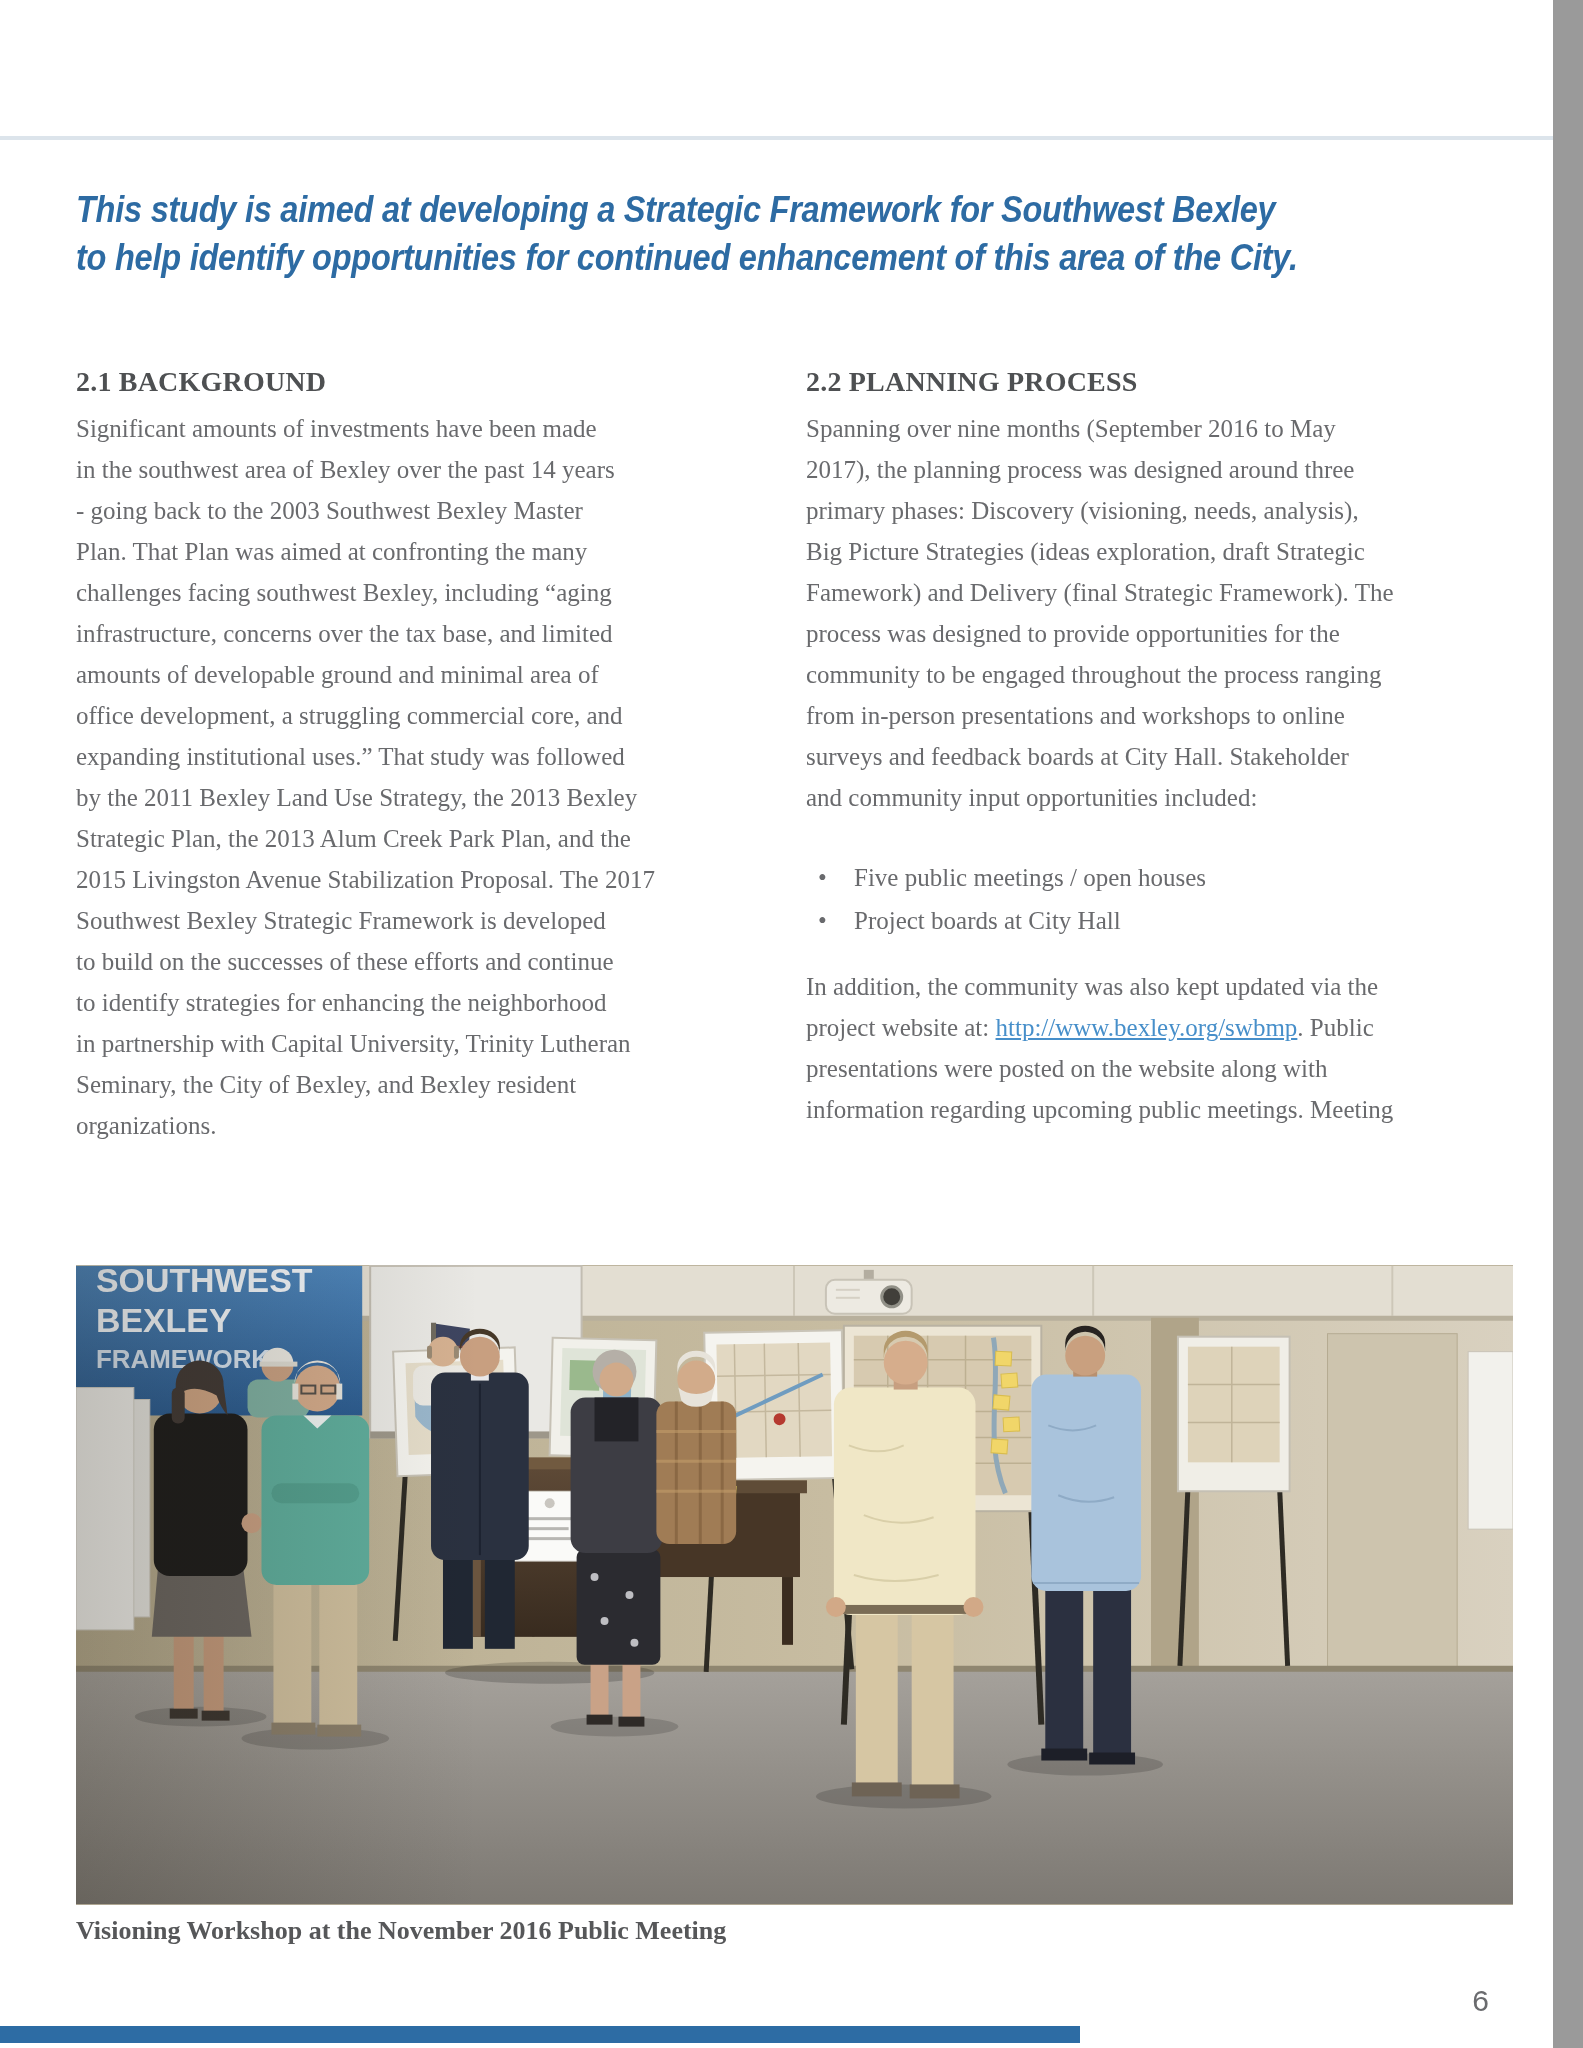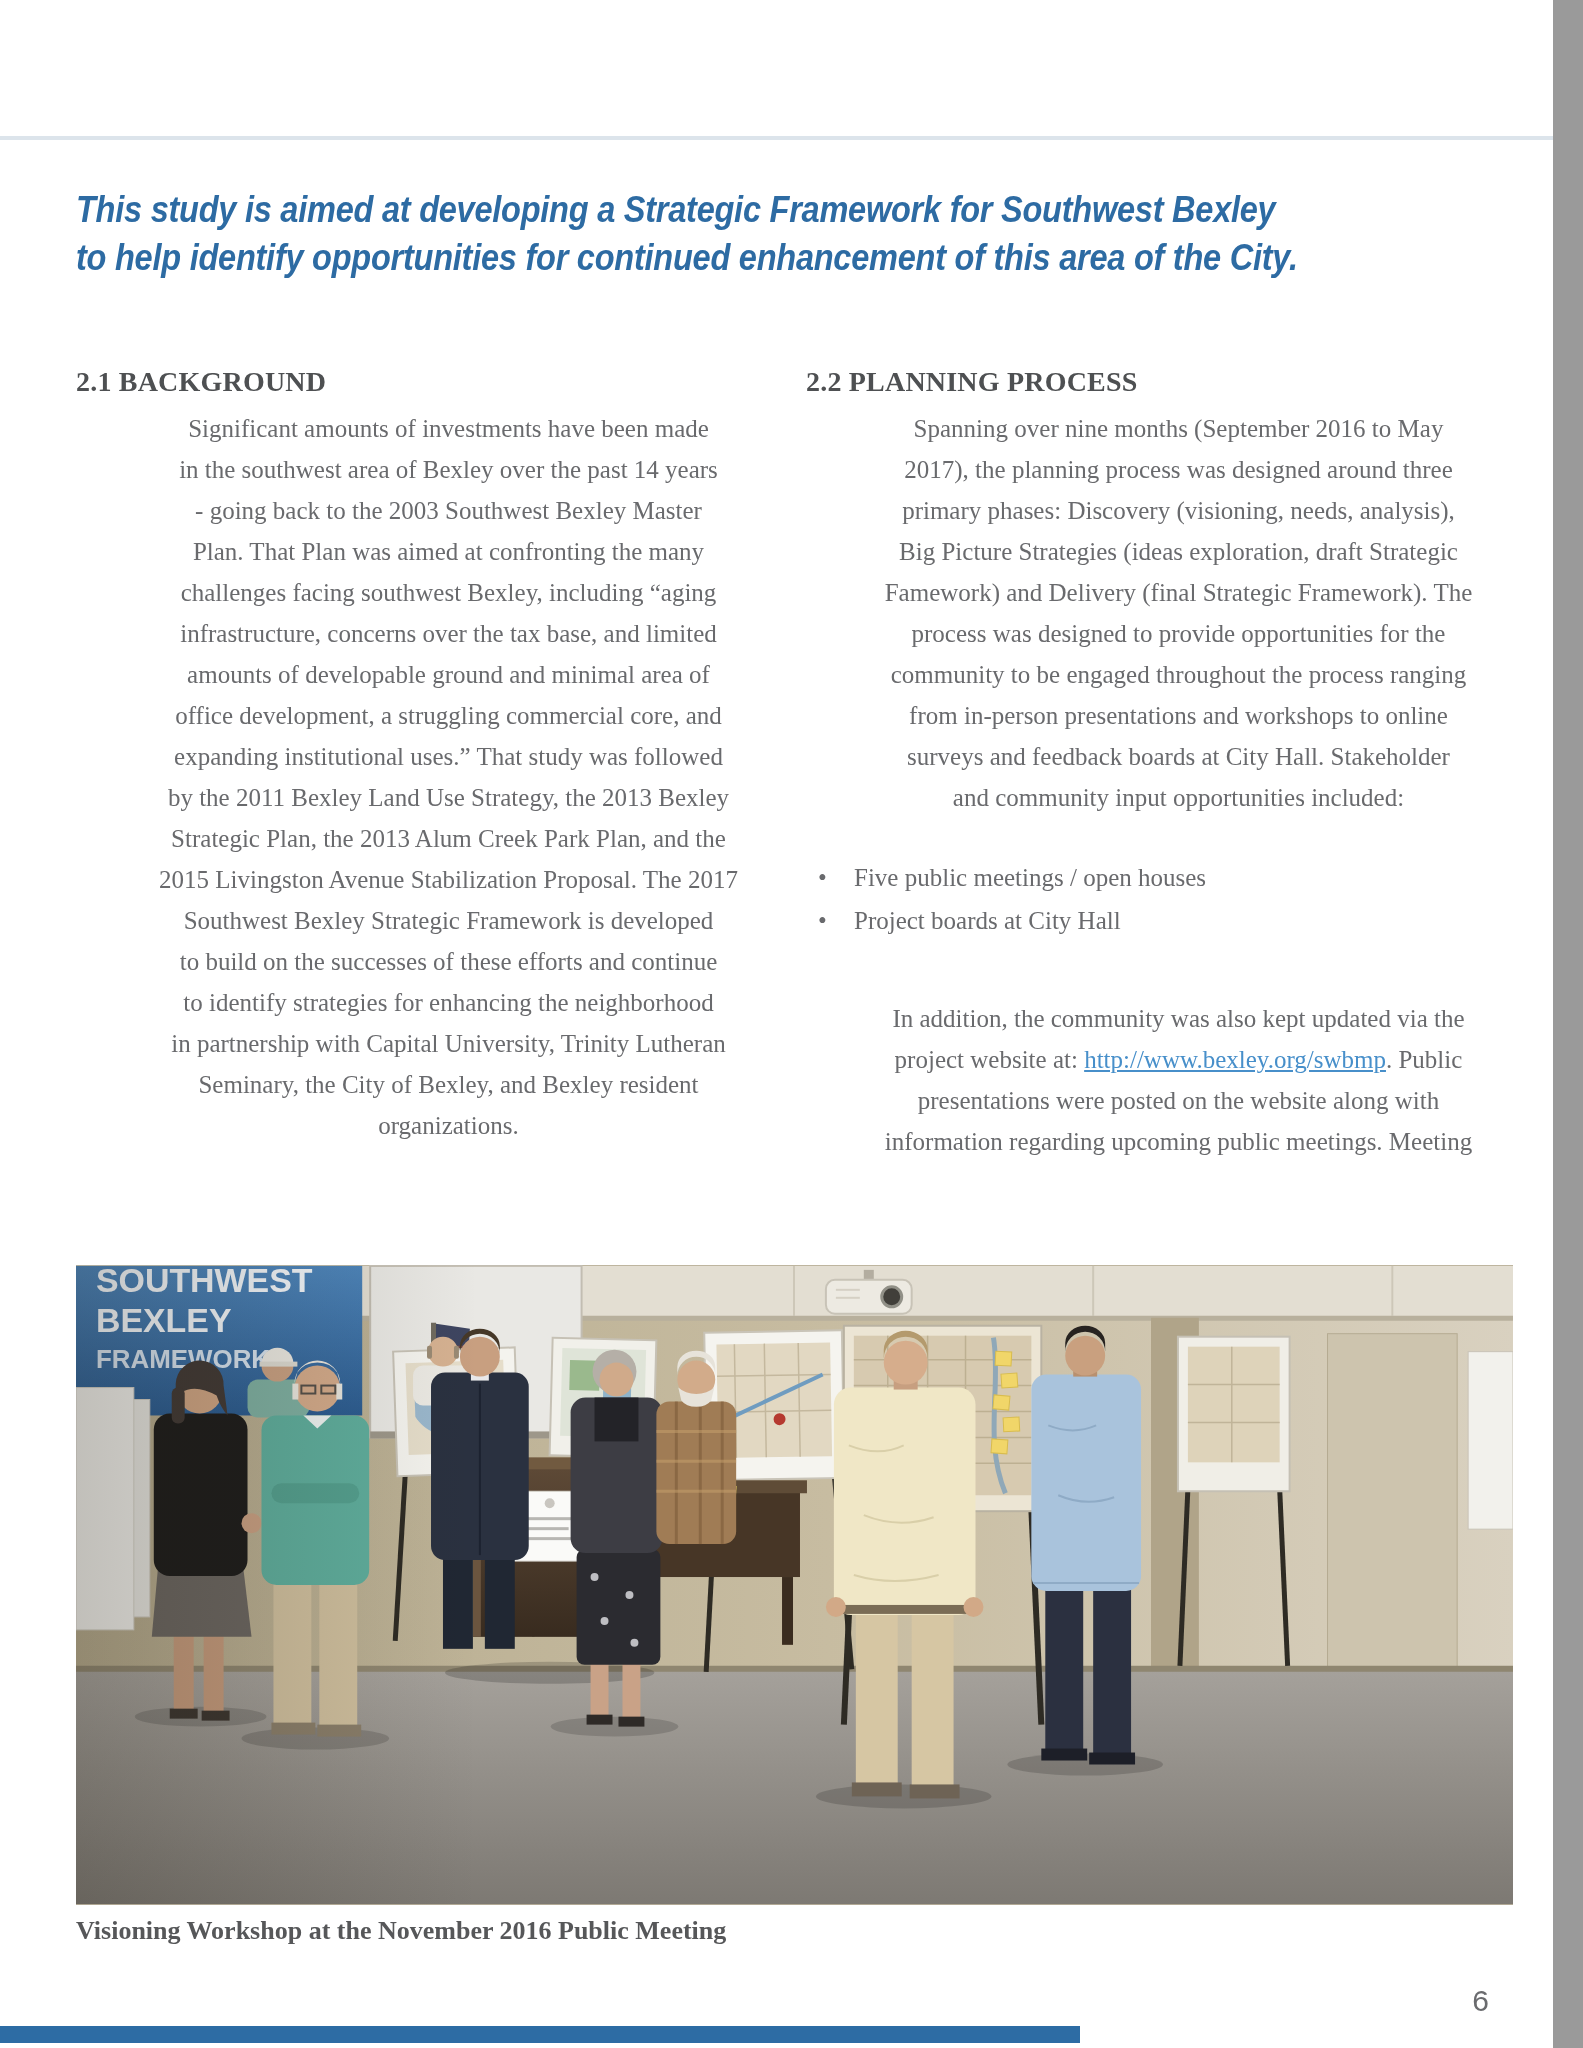--- a/index.html
+++ b/index.html
@@ -7,25 +7,25 @@
         font-family:"Liberation Sans", sans-serif;}
   .top-rule{position:absolute;left:0;top:136px;width:100%;height:4px;background:#dce4eb;}
   .headline{position:absolute;left:76px;top:186px;width:1750px;
             transform:scaleX(.88);transform-origin:0 0;
             font-size:37px;line-height:48px;font-weight:700;font-style:italic;
             letter-spacing:-.3px;color:#2d6ba3;white-space:pre-line;margin:0;}
   .col{position:absolute;top:366px;font-family:Liberation Serif, serif;}
   .col-left{left:76px;width:745px;}
   .col-right{left:806px;width:745px;}
   .col h2{margin:0 0 10px 0;font-size:28px;font-weight:700;color:#4e5052;letter-spacing:.2px;}
-  .body{margin:0;font-size:25px;line-height:41px;color:#696a6d;white-space:pre-line;text-align:center;}
+  .body{margin:0;font-size:25px;line-height:41px;color:#696a6d;white-space:pre-line;}
   .bullets{list-style:none;margin:38px 0 0 0;padding:0;}
   .bullets li{position:relative;padding-left:48px;font-size:25px;line-height:43px;color:#696a6d;}
   .bullets li::before{content:"\2022";position:absolute;left:12px;top:0;color:#696a6d;}
-  .outro{margin-top:56px;}
+  .outro{margin-top:24px;}
   .link{color:#478fca;text-decoration:underline;cursor:pointer;}
   .photo{position:absolute;left:76px;top:1265px;width:1437px;height:640px;margin:0;
          background:#b9af99;overflow:hidden;}
   .photo svg{display:block;}
   .caption{position:absolute;left:76px;top:1916px;font-size:26px;font-weight:700;color:#565759;font-family:Liberation Serif, serif;}
   .page-number{position:absolute;right:64px;top:1984px;font-size:30px;color:#6a6b6e;}
   .footer-bar{position:absolute;left:0;bottom:5px;width:1080px;height:17px;background:#2d6ca4;}
 </style>
 </head>
 <body>

